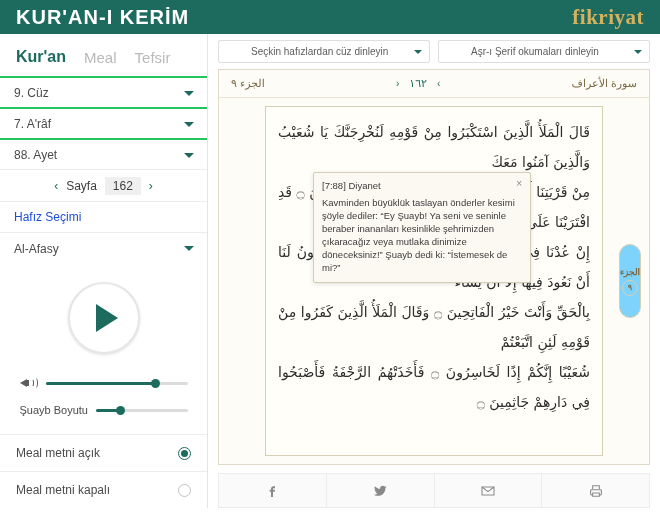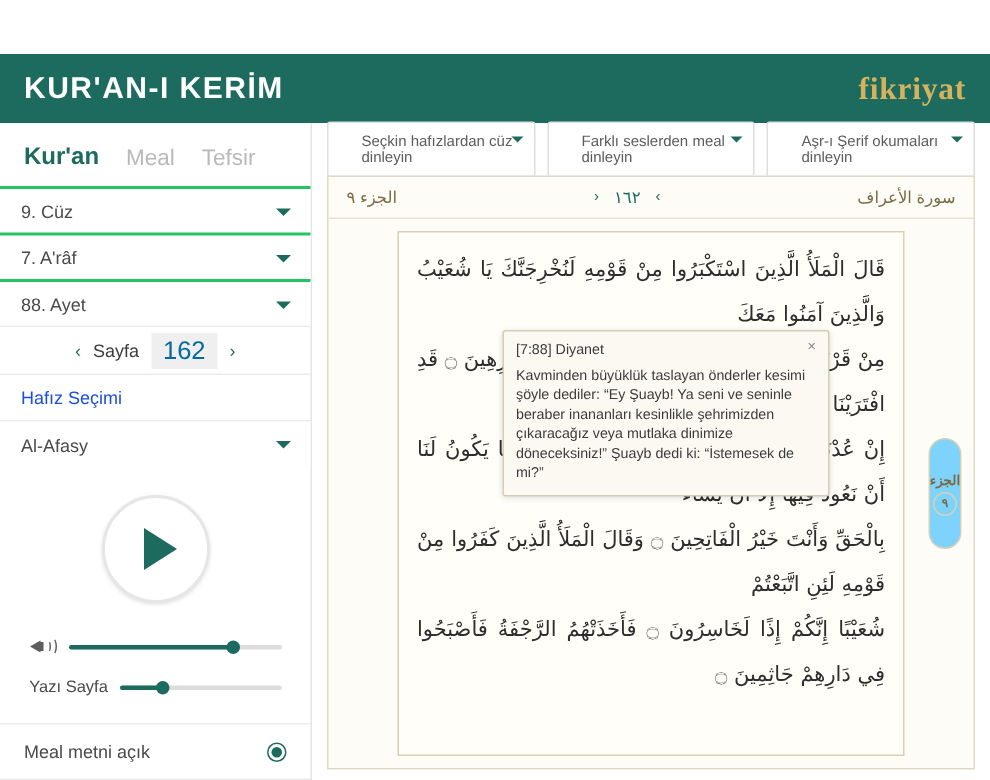--- a/index.html
+++ b/index.html
@@ -6,24 +6,23 @@
   html, body { margin:0; padding:0; }
   body {
     width:660px; height:520px; overflow:hidden;
     font-family:"Liberation Sans", sans-serif;
     background:#ffffff; color:#333;
   }
   .app { position:relative; width:660px; height:520px; }
 
   
   .header {
-    height:46px; background:#1c6b5e; color:#fff;
+    height:34px; background:#1c6b5e; color:#fff;
     display:flex; align-items:center; justify-content:space-between;
     padding:12px 16px;
-    margin-top:36px;
   }
   .header .title {
     font-size:20px; font-weight:bold; letter-spacing:1px;
   }
   .header .brand {
     font-size:21px; font-weight:bold; color:#d6b25e; letter-spacing:0.5px;
     font-family:Liberation Serif, serif;
   }
 
   
@@ -52,21 +51,21 @@
     border-top:5px solid #1c6b5e;
   }
 
   .pager {
     height:33px; border-top:1px solid #ececec; border-bottom:1px solid #ececec;
     display:flex; align-items:center; justify-content:center; gap:8px;
     font-size:12px; color:#3d3d3d;
   }
   .pager .arrow { color:#1c6b5e; font-size:12px; cursor:pointer; }
   .pager .num {
-    background:#efefef; padding:2px 8px; font-size:17px; color:#0369a1;
+    background:#efefef; padding:2px 8px; font-size:12px; color:#404040;
   }
 
   .sec-label {
     height:31px; display:flex; align-items:center; padding:0 14px;
     font-size:12px; color:#1d4ed8; border-bottom:1px solid #ececec;
   }
 
   .player {
     flex:1; display:flex; flex-direction:column; align-items:center;
     padding-top:18px;
@@ -118,22 +117,22 @@
   .radio.on { border-color:#1c6b5e; }
   .radio.on:after { content:""; width:7px;height:7px;border-radius:50%;background:#1c6b5e; }
 
   
   .main { flex:1; background:#ffffff; display:flex; flex-direction:column; }
   .toolbar {
     height:35px; display:flex; align-items:center; gap:8px;
     padding:0 10px; background:#fff;
   }
   .tool-btn {
-    flex:1; height:37px; border:1px solid #dedede; border-radius:2px;
-    background:#fff; display:flex; align-items:center; gap:6px;
+    flex:1; height:23px; border:1px solid #dedede; border-radius:2px;
+    background:#fff; display:flex; align-items:center; gap:16px;
     padding:0 8px; font-size:10px; color:#5c5c5c; cursor:pointer;
     position:relative;
   }
   .tool-btn .chev {
     position:absolute; right:7px; top:9px;
     width:0;height:0;border-left:4px solid transparent;border-right:4px solid transparent;
     border-top:4px solid #1c6b5e;
   }
   .mic {
     width:8px;height:12px;position:relative; flex:none;
@@ -174,21 +173,21 @@
     align-items:center; justify-content:center; gap:3px;
     font-size:9px; color:#7c6a45; direction:rtl;font-weight:bold;
   }
   .deco.right { right:8px; }
   .deco .circ {
     width:16px;height:16px;border-radius:50%;border:1px solid #d9cfb5;
     display:flex;align-items:center;justify-content:center;font-size:8px;color:#7c6a45;
   }
 
   .tooltip {
-    position:absolute; left:116px; top:74px; width:218px;
+    position:absolute; left:94px; top:74px; width:218px;
     background:#fbf9f2; border:1px solid #d6cdb5; border-radius:2px;
     padding:6px 8px 8px 8px; font-size:9.5px; line-height:13px; color:#3b3b3b;
     box-shadow:0 1px 4px rgba(0,0,0,.12);
   }
   .tooltip .t-head {
     display:flex; justify-content:space-between; align-items:flex-start;
     font-size:9.5px; color:#3b3b3b; margin-bottom:4px;
   }
   .tooltip .t-close { color:#8a8a8a; cursor:pointer; font-size:10px; line-height:10px; }
 
@@ -262,21 +261,21 @@
               <span class="w1"></span>
               <span class="w2"></span>
           </span>
           <span class="track">
             <span class="fill" style="width:78%"></span>
             <span class="knob" style="left:74%"></span>
           </span>
         </div>
 
         <div class="slider-row label-row">
-          <span class="slider-label">Yazı Sayfa</span>
+          <span class="slider-label">Şuayb Boyutu</span>
           <span class="track">
             <span class="fill" style="width:26%"></span>
             <span class="knob" style="left:22%"></span>
           </span>
         </div>
       </div>
 
       <div class="radio-row">
         <span>Meal metni açık</span>
         <span class="radio on"></span>
@@ -286,25 +285,20 @@
         <span class="radio"></span>
       </div>
     </div>
 
     <div class="main">
 
       <div class="toolbar">
         <div class="tool-btn">
           <span class="mic"><span class="cap"></span><span class="base"></span></span>
           <span>Seçkin hafızlardan cüz dinleyin</span>
-          <span class="chev"></span>
-        </div>
-        <div class="tool-btn">
-          <span class="mic"><span class="cap"></span><span class="base"></span></span>
-          <span>Farklı seslerden meal dinleyin</span>
           <span class="chev"></span>
         </div>
         <div class="tool-btn">
           <span class="mic"><span class="cap"></span><span class="base"></span></span>
           <span>Aşr-ı Şerif okumaları dinleyin</span>
           <span class="chev"></span>
         </div>
       </div>
 
       <div class="quran-wrap">

